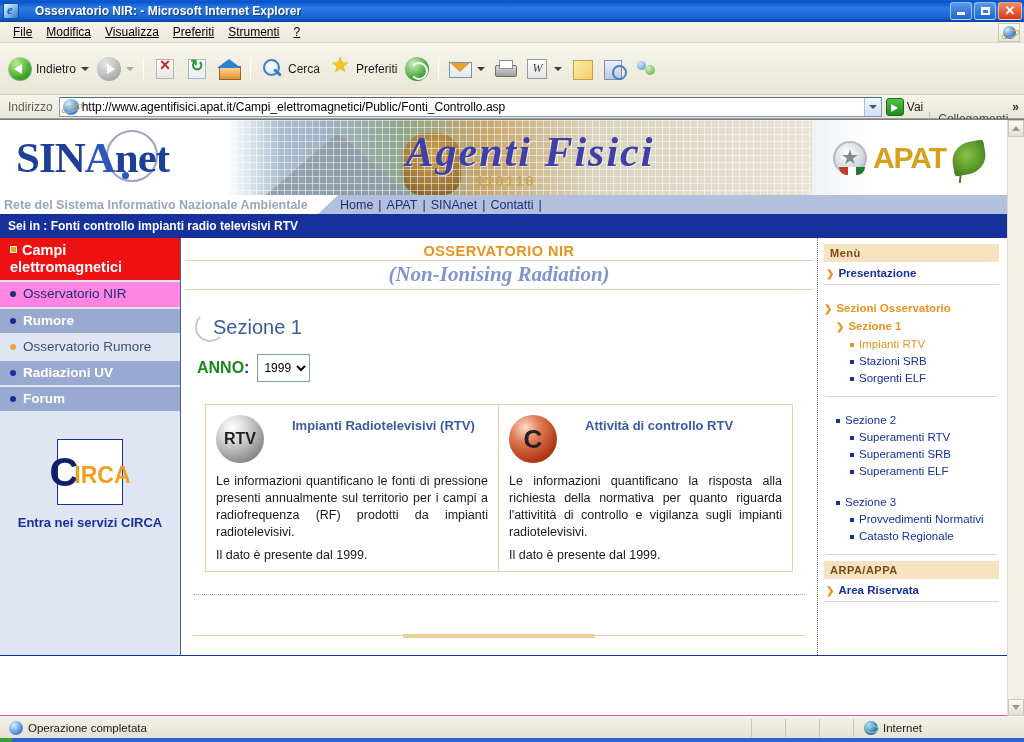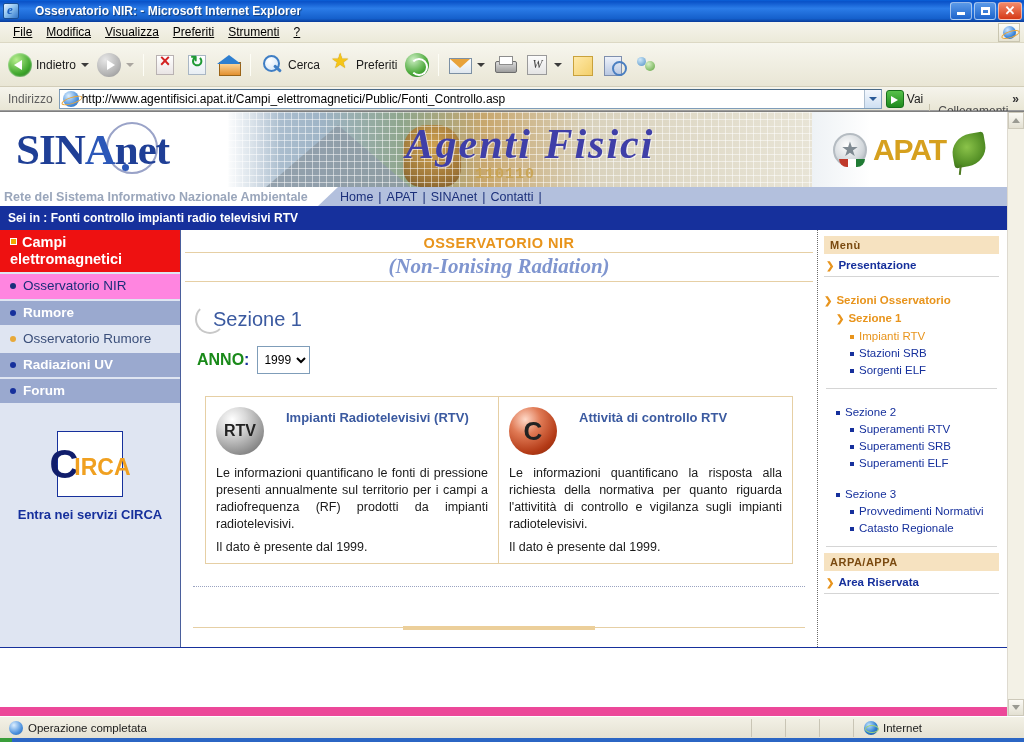--- a/index.html
+++ b/index.html
@@ -89,21 +89,21 @@
     position: relative;
   }
   .ie-logo-sm:after {
     content:""; position:absolute; left:-2px; top:5px; width:17px; height:5px;
     border: 1px solid #e8a53a; border-radius: 50%;
     transform: rotate(-18deg);
   }
 
   
   .toolbar {
-    height: 44px;
+    height: 52px;
     background: linear-gradient(to bottom,#f7f6ee,#e9e6d5);
     display: flex; align-items: center;
     padding: 0 4px;
     border-bottom: 1px solid #d2cdb8;
   }
   .tbtn { display: flex; align-items: center; padding: 2px 4px; height: 30px; white-space: nowrap; }
   .tbtn .lbl { font-size: 12px; color: #1b1b1b; margin-left: 4px; }
   .tsep { width: 1px; height: 22px; background: #c6c1ab; margin: 0 5px; border-right: 1px solid #fdfdf6; }
   .caret-dn {
     width: 0; height: 0; margin-left: 5px;
@@ -510,21 +510,21 @@
   .anno-select {
     margin-left: 8px;
     font-family:"Liberation Sans",sans-serif; font-size: 12px;
     border: 1px solid #7f9db9; background:#fff; color:#000;
     padding: 1px 2px; height: 28px;
   }
 
   .panels { display:flex; margin: 22px 20px 0 20px; border: 1px solid #e6cfa4; }
   .panel { flex: 1 1 50%; padding: 10px 10px 8px 10px; }
   .panel.left { border-right: 1px solid #e6cfa4; }
-  .panel-head { display:flex; align-items:flex-start; gap: 22px; height: 52px; }
+  .panel-head { display:flex; align-items:flex-start; gap: 28px; height: 52px; }
   .sphere {
     width: 48px; height: 48px; border-radius:50%; flex:0 0 auto;
     display:flex; align-items:center; justify-content:center;
     font-weight:bold; color:#222;
   }
   .sphere.gray { background: radial-gradient(circle at 34% 26%, #ffffff 0%, #dadada 28%, #9b9b9b 65%, #5f5f5f 100%); font-size:16px; }
   .sphere.red { background: radial-gradient(circle at 34% 26%, #ffd9c8 0%, #e07a55 32%, #b33a16 70%, #7d2409 100%); font-size:26px; }
   .panel-title { font-size: 13px; font-weight:bold; color:#3b5aa0; padding-top: 3px; }
   .panel-text {
     font-size: 12.5px; color:#1a1a1a; line-height: 1.35;

